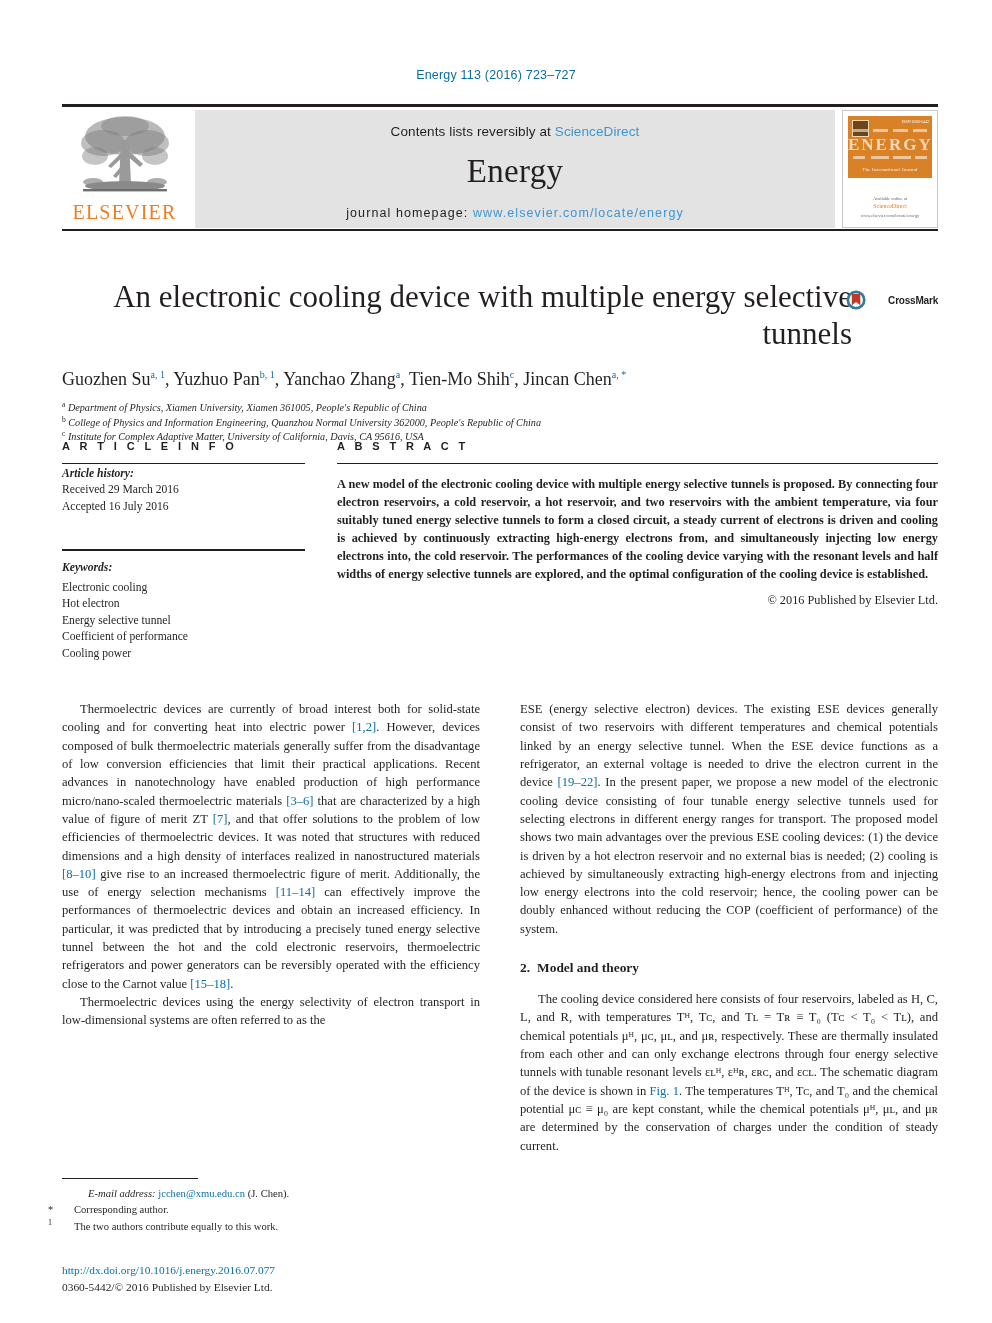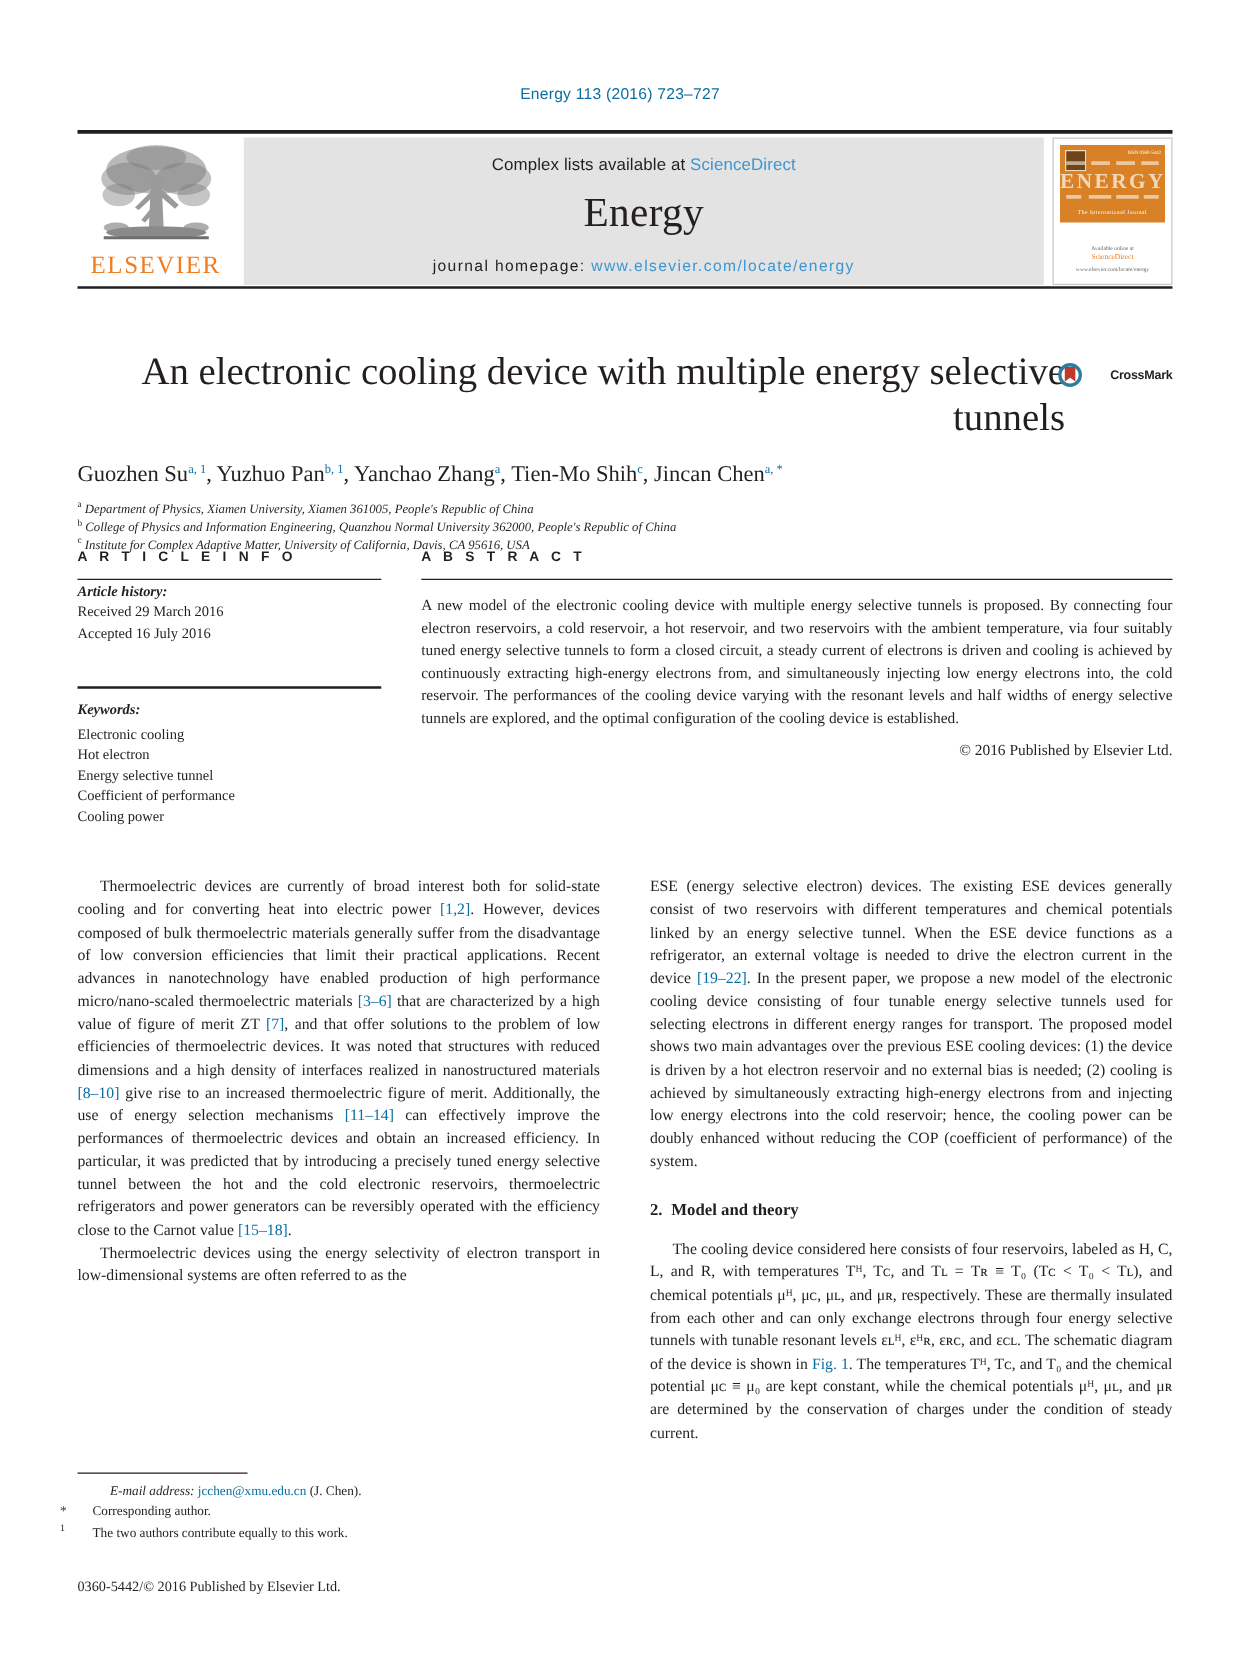--- a/index.html
+++ b/index.html
@@ -294,20 +294,21 @@
   .kw-block { margin-top: 9px; }
   .kw-list { margin-top: 3px; }
 
   .abs-text {
     margin-top: 11px;
     font-family: "Liberation Serif", serif;
     font-size: 12.3px;
     line-height: 1.47;
     text-align: justify;
     color: #231f20;
+    font-weight: bold;
   }
   .copyright {
     margin-top: 10px;
     text-align: right;
     font-family: "Liberation Serif", serif;
     font-size: 12.3px;
     color: #231f20;
   }
 
   
@@ -418,21 +419,21 @@
           <ellipse cx="18" cy="70" rx="10" ry="4" opacity=".7"></ellipse>
           <ellipse cx="82" cy="70" rx="10" ry="4" opacity=".7"></ellipse>
         </g>
         <rect x="8" y="77" width="84" height="2.4" fill="#6e6e6e"></rect>
       </svg>
       <div class="elsevier-word">ELSEVIER</div>
     </div>
 
     <div class="masthead-center">
       <div class="contents-line">
-        <span>Complex lists available at </span><span class="sd">ScienceDirect</span>
+        <span>Contents lists reversibly at </span><span class="sd">ScienceDirect</span>
       </div>
       <div class="journal-name">Energy</div>
       <div class="homepage-line">
         <span>journal homepage: </span><span class="url">www.elsevier.com/locate/energy</span>
       </div>
     </div>
 
     <div class="cover-thumb">
       <div class="cover-band"></div>
       <div class="cover-badge"></div>
@@ -545,16 +546,17 @@
     </div>
     <div class="fn">
       <span class="mk">*</span><span>Corresponding author.</span>
     </div>
     <div class="fn">
       <span class="mk" style="font-size:8px;vertical-align:super">1</span><span>The two authors contribute equally to this work.</span>
     </div>
   </div>
 
   <div class="doi-block">
+    <div class="doi">http://dx.doi.org/10.1016/j.energy.2016.07.077</div>
     <div>0360-5442/© 2016 Published by Elsevier Ltd.</div>
   </div>
 
 </div>
 
 </body></html>

